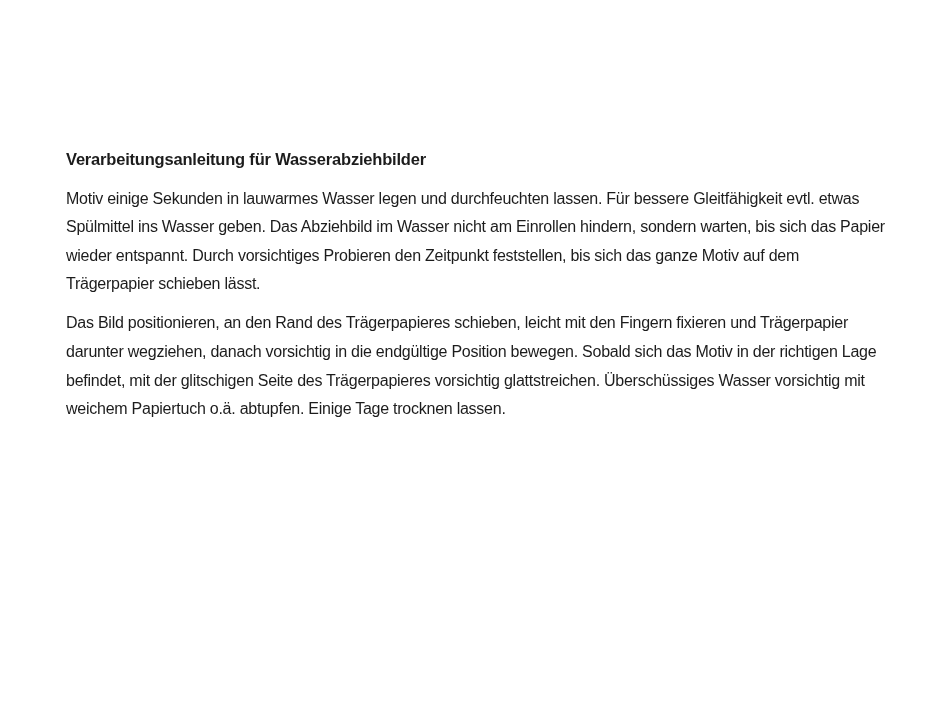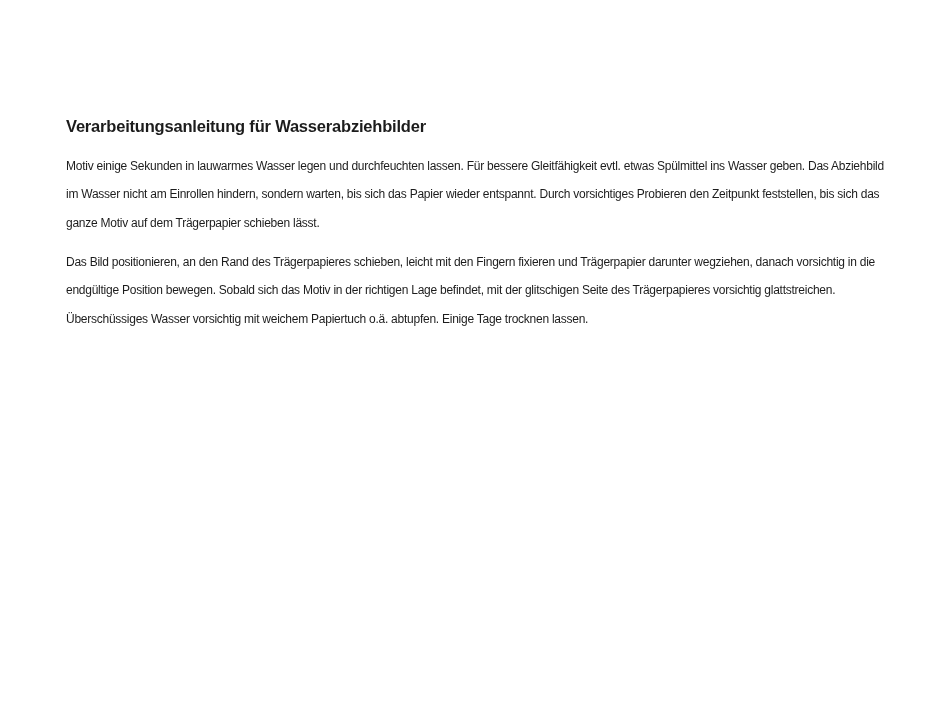--- a/index.html
+++ b/index.html
@@ -13,30 +13,31 @@
     overflow: hidden;
     font-family: "Liberation Sans", sans-serif;
     color: #1c1c1c;
   }
   .page {
     box-sizing: border-box;
     width: 950px;
     height: 665px;
     padding: 112px 64px 0 66px;
     background: #ffffff;
+    margin-top: 33px;
   }
   .doc-title {
     font-size: 16.5px;
     font-weight: bold;
     line-height: 28.5px;
     letter-spacing: -0.2px;
     margin: 0 0 11px 0;
   }
   .doc-paragraph {
-    font-size: 12px;
+    font-size: 16px;
     font-weight: 400;
     line-height: 28.6px;
     letter-spacing: -0.25px;
     margin: 0 0 10.5px 0;
     max-width: 820px;
     text-align: left;
   }
 </style>
 </head>
 <body>

